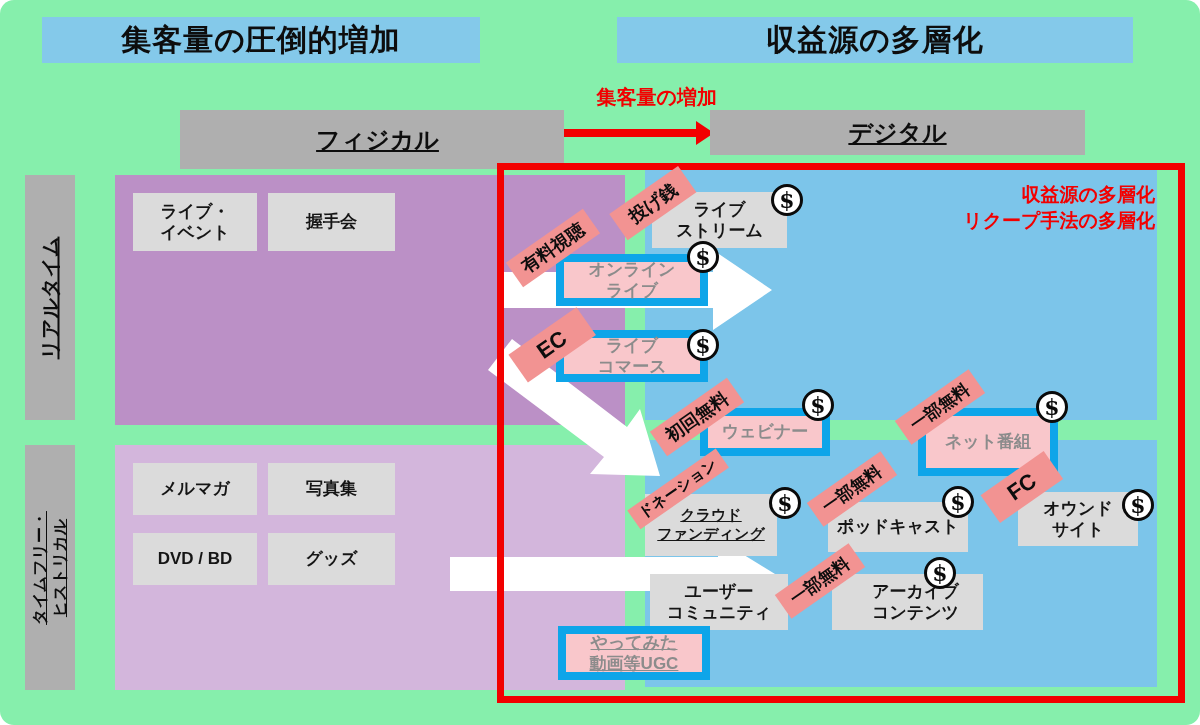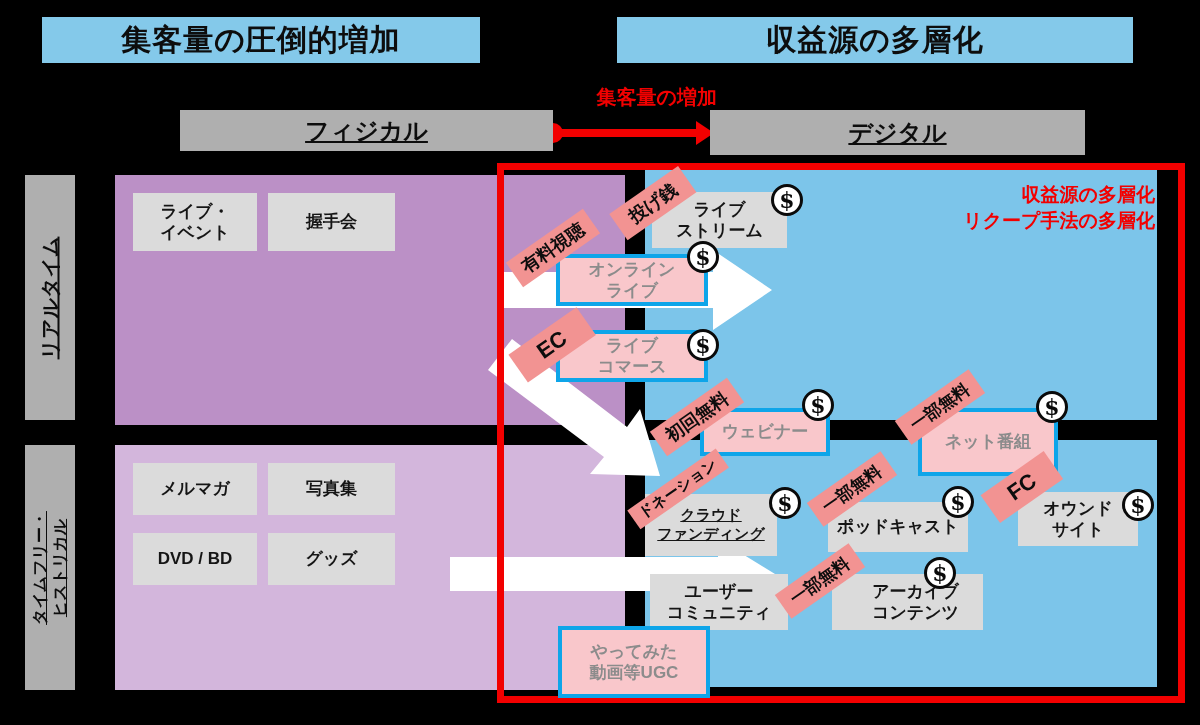--- a/index.html
+++ b/index.html
@@ -1,18 +1,18 @@
 <!DOCTYPE html>
 <html><head>
 <meta charset="utf-8">
 <style>
   html,body{margin:0;padding:0;background:#fff;}
   #canvas{
-    position:relative;width:1200px;height:725px;background:#000000;overflow:hidden;
-    font-family:"Liberation Sans","DejaVu Sans",sans-serif;font-weight:bold;color:#111;
+    position:relative;width:1200px;height:725px;background:#86efac;overflow:hidden;
+    font-family:"Liberation Sans","DejaVu Sans",sans-serif;font-weight:bold;color:#111;border-radius:14px;
   }
   .abs{position:absolute;}
   
   .bighead{
     background:#84c9ea;display:flex;align-items:center;justify-content:center;
     font-size:30px;letter-spacing:1px;color:#0d0d0d;
   }
   
   .axisbar{
     background:#afafaf;display:flex;align-items:center;justify-content:center;
@@ -35,21 +35,21 @@
   
   #arrows{z-index:2;pointer-events:none;}
   
   .redframe{border:7px solid #f20000;box-sizing:border-box;z-index:3;}
   
   .gbox,.pbox{
     display:flex;align-items:center;justify-content:center;text-align:center;
     white-space:pre-line;line-height:1.25;z-index:4;font-size:17px;
   }
   .gbox{background:#dbdbdb;color:#151515;}
-  .pbox{background:#f9c7cb;border:4px solid #0ea5e9;color:#8c8c8c;box-sizing:border-box;}
+  .pbox{background:#f9c7cb;border:8px solid #0ea5e9;color:#8c8c8c;box-sizing:border-box;}
   
   .ribbon{
     background:#f29392;color:#0d0d0d;white-space:nowrap;z-index:6;
     transform:translate(-50%,-50%) rotate(-35deg);
     font-size:17px;padding:3px 11px;text-align:center;
   }
   
   .dollar{
     width:32px;height:32px;border-radius:50%;background:#fff;border:3px solid #0a0a0a;
     display:flex;align-items:center;justify-content:center;z-index:5;box-sizing:border-box;
@@ -75,21 +75,21 @@
   </div>
   <div class="abs bighead" style="left:617px;top:17px;width:516px;height:46px;">
     <span>収益源の多層化</span>
   </div>
 
   <div class="abs flowlabel" style="left:545px;top:84px;width:172px;">集客量の増加</div>
   <div class="abs red reddot" style="left:543px;top:123px;"></div>
   <div class="abs red" style="left:553px;top:129px;width:145px;height:8px;"></div>
   <div class="abs redtri" style="left:696px;top:121px;"></div>
 
-  <div class="abs axisbar" style="left:180px;top:110px;width:373px;height:41px;">
+  <div class="abs axisbar" style="left:180px;top:110px;width:373px;height:59px;padding-left:11px;">
     <span>フィジカル</span>
   </div>
   <div class="abs axisbar" style="left:710px;top:110px;width:375px;height:45px;">
     <span>デジタル</span>
   </div>
 
   <div class="abs sidebar" style="left:25px;top:175px;width:50px;height:245px;">
     <div class="vtxt">
         <span>リアルタイム</span>
       </div>
@@ -139,21 +139,21 @@
 
   <div class="abs gbox" style="left:645px;top:494px;width:132px;height:62px;font-size:15px;text-decoration:underline;">クラウド
 ファンディング</div>
   <div class="abs gbox" style="left:828px;top:502px;width:140px;height:50px;">ポッドキャスト</div>
   <div class="abs gbox" style="left:1018px;top:492px;width:120px;height:54px;">オウンド
 サイト</div>
   <div class="abs gbox" style="left:650px;top:574px;width:138px;height:56px;">ユーザー
 コミュニティ</div>
   <div class="abs gbox" style="left:832px;top:574px;width:135px;height:56px;padding-left:16px;">アーカイブ
 コンテンツ</div>
-  <div class="abs pbox" style="left:558px;top:626px;width:152px;height:72px;">やってみた
+  <div class="abs pbox" style="left:558px;top:626px;width:152px;height:54px;text-decoration:underline;">やってみた
 動画等UGC</div>
 
   <div class="abs dollar" style="left:771px;top:184px;">$</div>
   <div class="abs dollar" style="left:687px;top:241px;">$</div>
   <div class="abs dollar" style="left:687px;top:329px;">$</div>
   <div class="abs dollar" style="left:802px;top:389px;">$</div>
   <div class="abs dollar" style="left:1036px;top:391px;">$</div>
   <div class="abs dollar" style="left:769px;top:487px;">$</div>
   <div class="abs dollar" style="left:942px;top:486px;">$</div>
   <div class="abs dollar" style="left:1122px;top:489px;">$</div>

